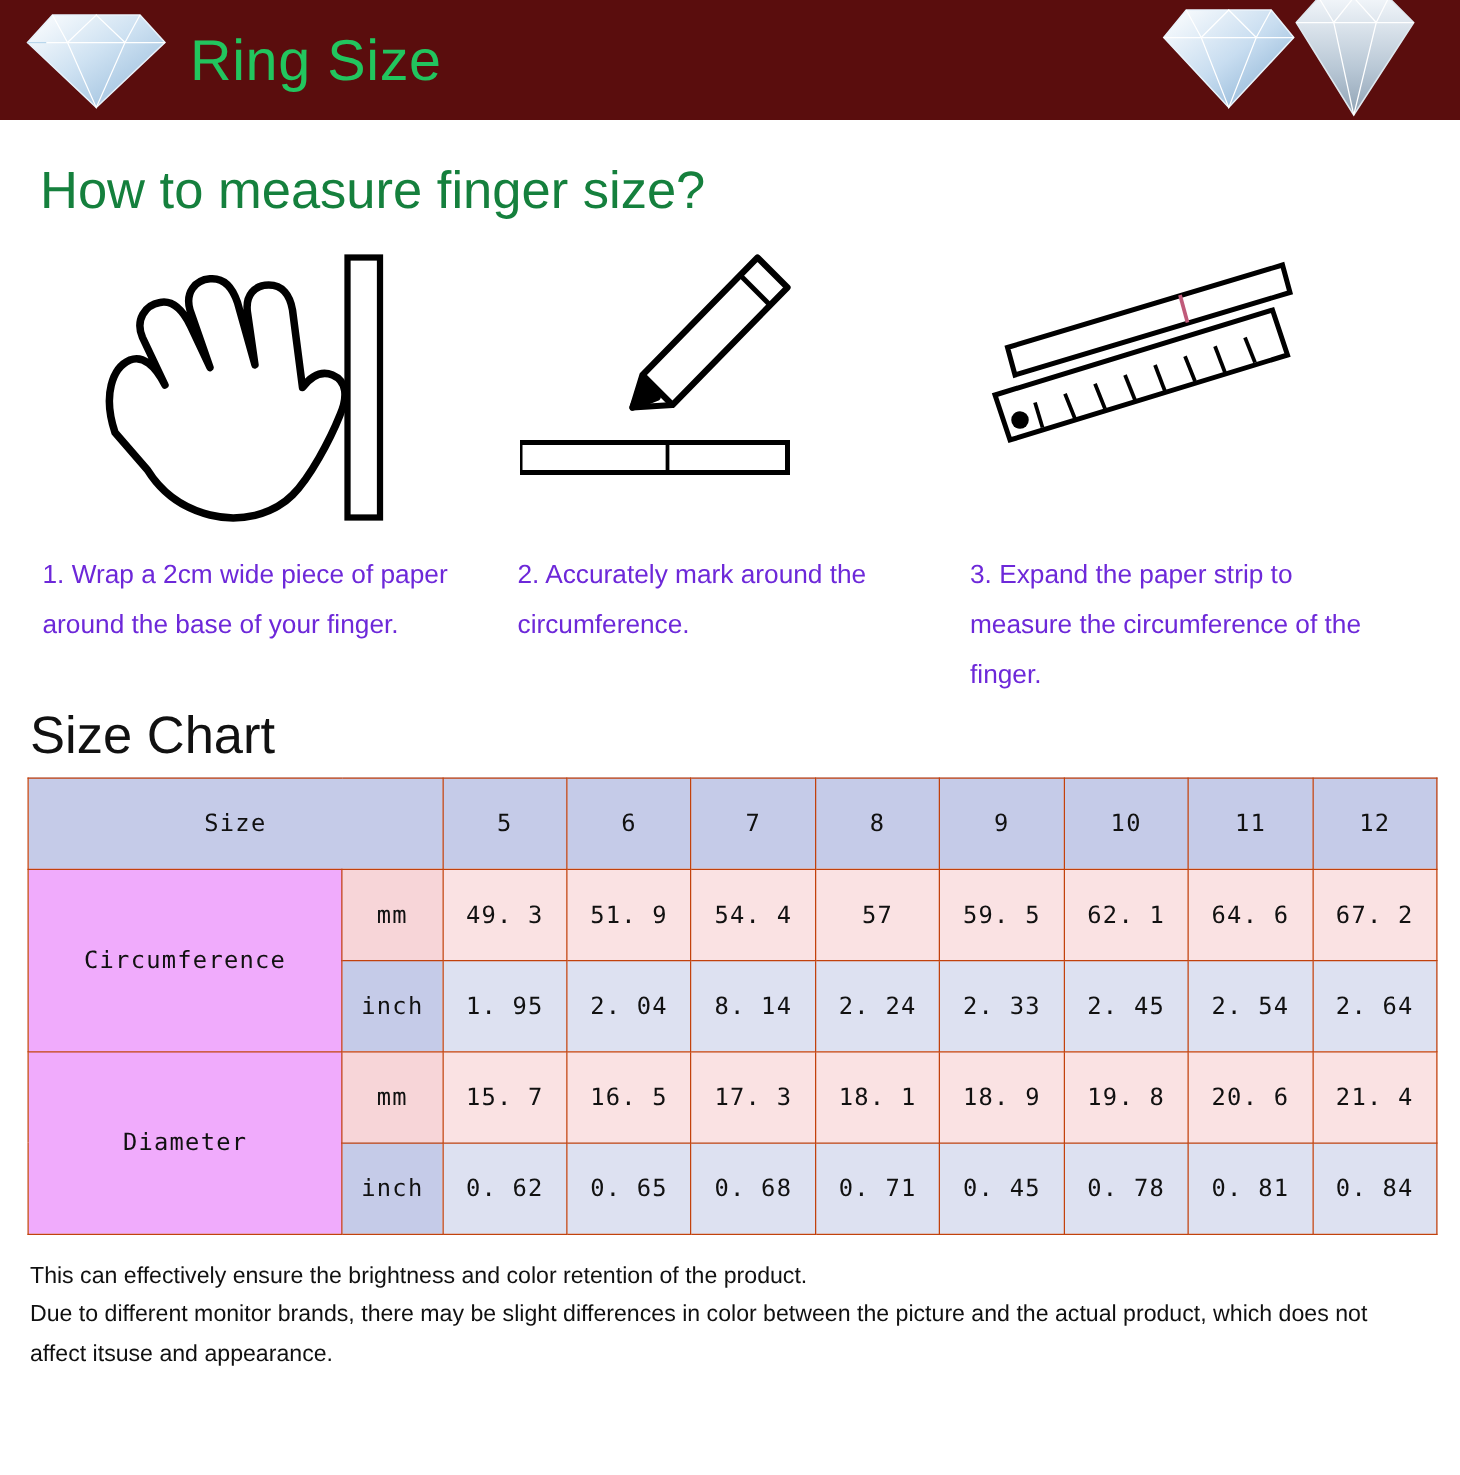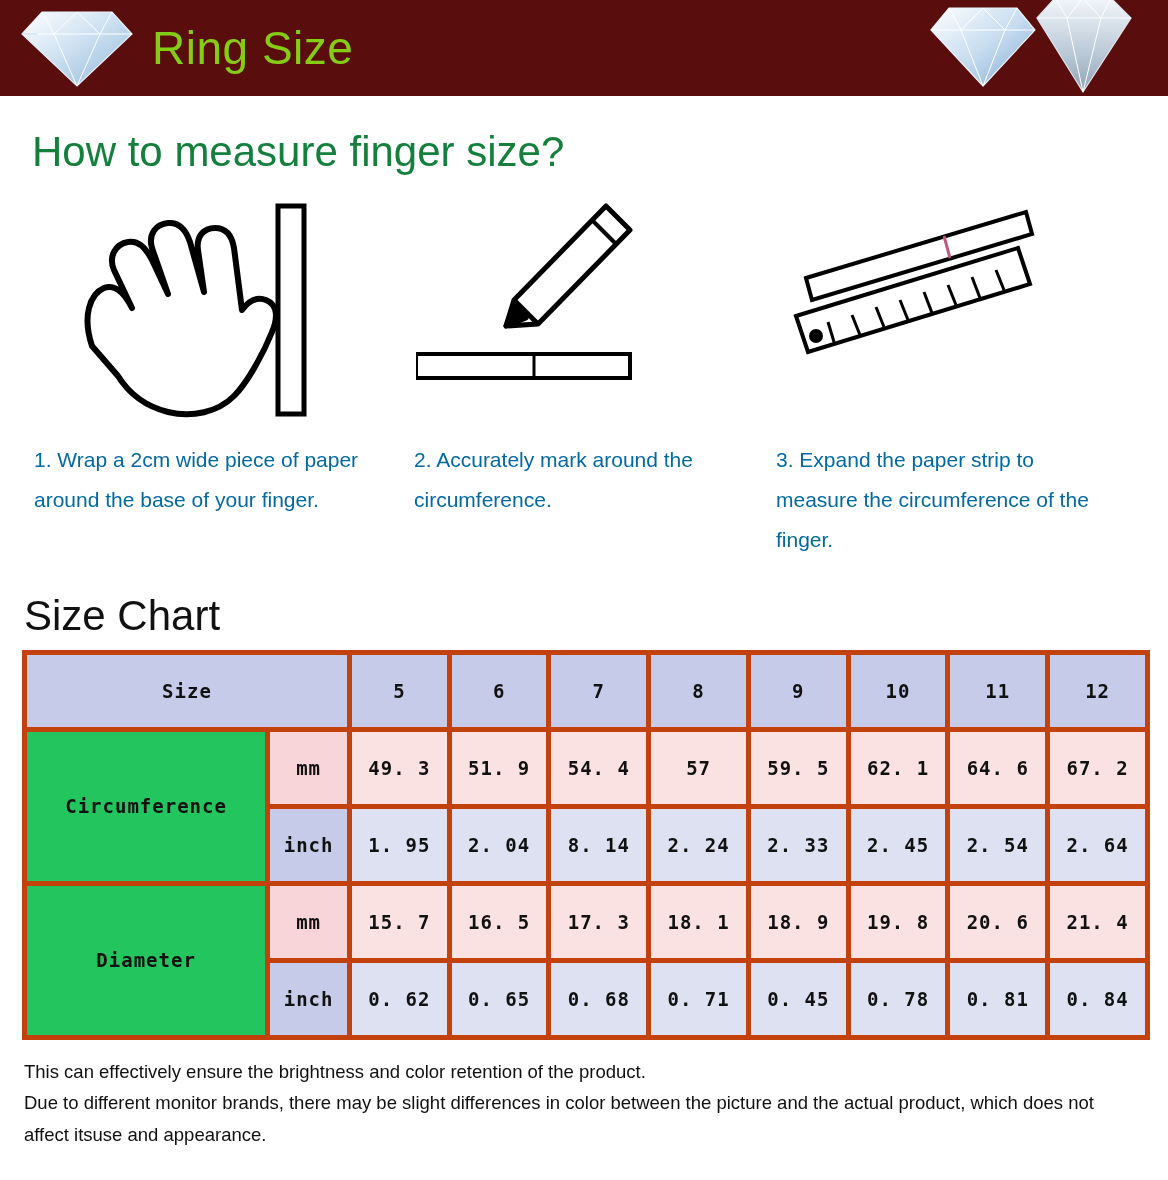--- a/index.html
+++ b/index.html
@@ -20,21 +20,21 @@
   
   .banner {
     position: relative;
     height: 96px;
     background: #5a0d0d;
     display: flex;
     align-items: center;
     overflow: hidden;
   }
   .banner-title {
-    color: #84cc16;
+    color: #22c55e;
     font-size: 46px;
     letter-spacing: 0.5px;
     margin-left: 152px;
     font-weight: 400;
   }
   .diamond-left {
     position: absolute;
     left: 12px;
     top: 4px;
     width: 130px;
@@ -73,61 +73,61 @@
     height: 230px;
   }
   .step-texts {
     display: flex;
     margin-top: 14px;
   }
   .step-text {
     width: 364px;
     font-size: 21px;
     line-height: 1.9;
-    color: #0369a1;
+    color: #6d28d9;
     padding-left: 14px;
     box-sizing: border-box;
   }
   .step-text.mid { padding-left: 30px; }
   .step-text.right { padding-left: 28px; }
   
   h2.chart-title {
     font-size: 42px;
     font-weight: 400;
     color: #111;
-    margin: 32px 0 10px 4px;
+    margin: 4px 0 10px 4px;
   }
   table.size-chart {
     border-collapse: collapse;
     width: 1128px;
     margin: 0 auto 0 2px;
     font-family: "DejaVu Sans Mono", monospace;
   }
   table.size-chart td, table.size-chart th {
-    border: 5px solid #c2410c;
+    border: 1px solid #c2410c;
     text-align: center;
     font-size: 19px;
     color: #111;
-    font-weight: bold;
+    font-weight: normal;
     height: 70px;
     letter-spacing: 1px;
   }
   .hdr {
     background: #c5cbe8;
     font-weight: bold;
     font-size: 21px;
   }
   .hdr-size {
     background: #c5cbe8;
     font-weight: bold;
     letter-spacing: 5px;
     font-size: 21px;
   }
   .rowlabel {
-    background: #22c55e;
+    background: #f0abfc;
     font-weight: bold;
     letter-spacing: 2px;
     font-size: 19px;
   }
   .unit-pink { background: #f7d5d8; font-size: 17px;}
   .unit-blue { background: #c5cbe8; font-size: 17px;}
   .cell-pink { background: #fae2e3; }
   .cell-blue { background: #dde1f1; }
   
   .notes {

